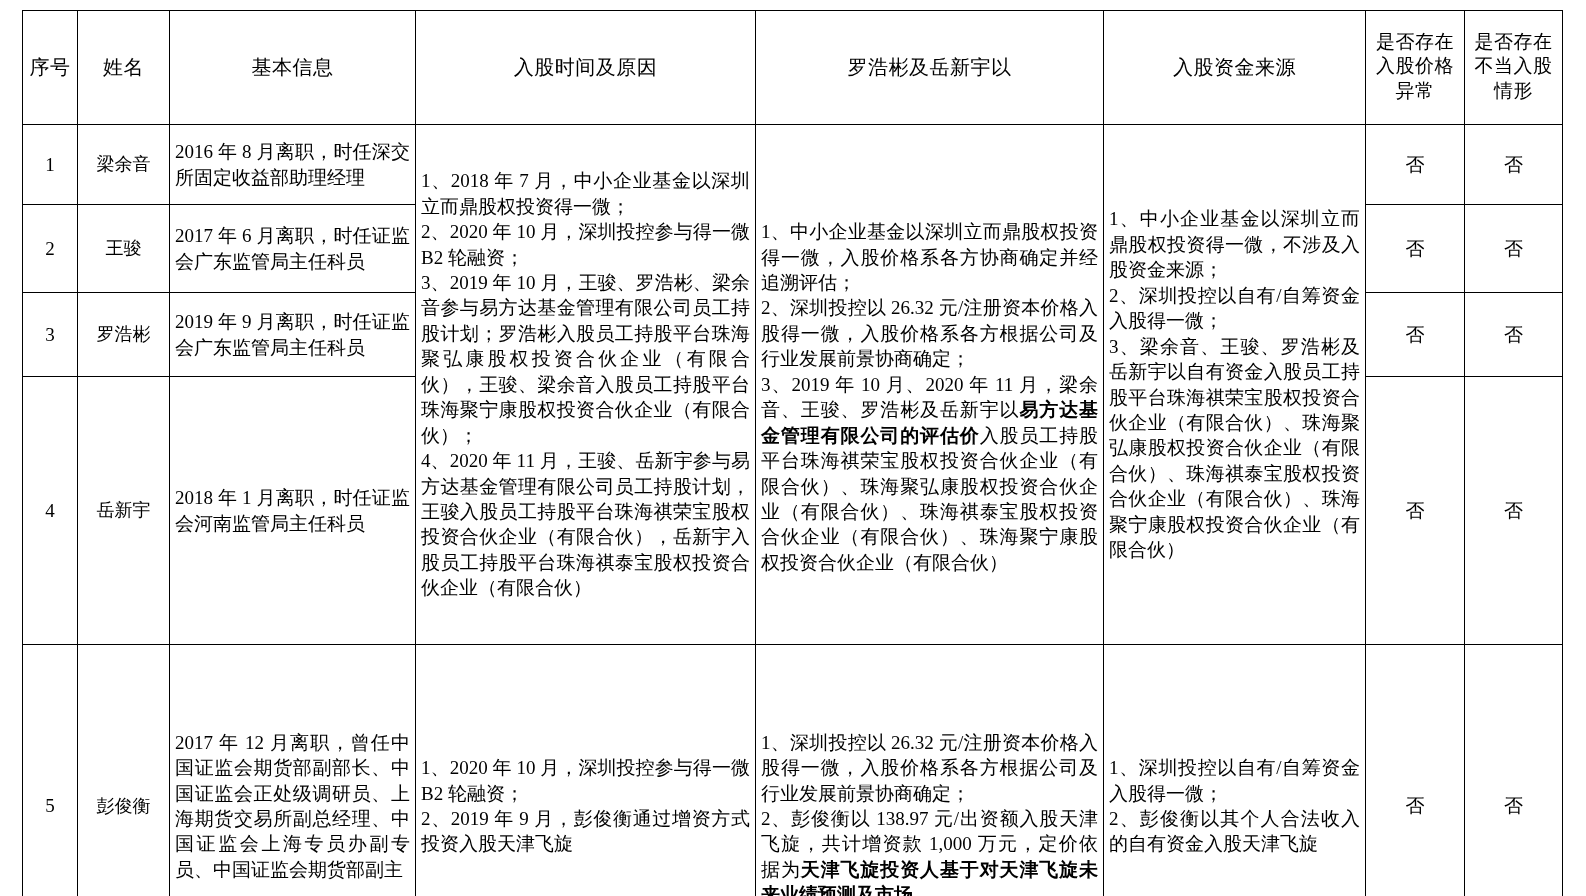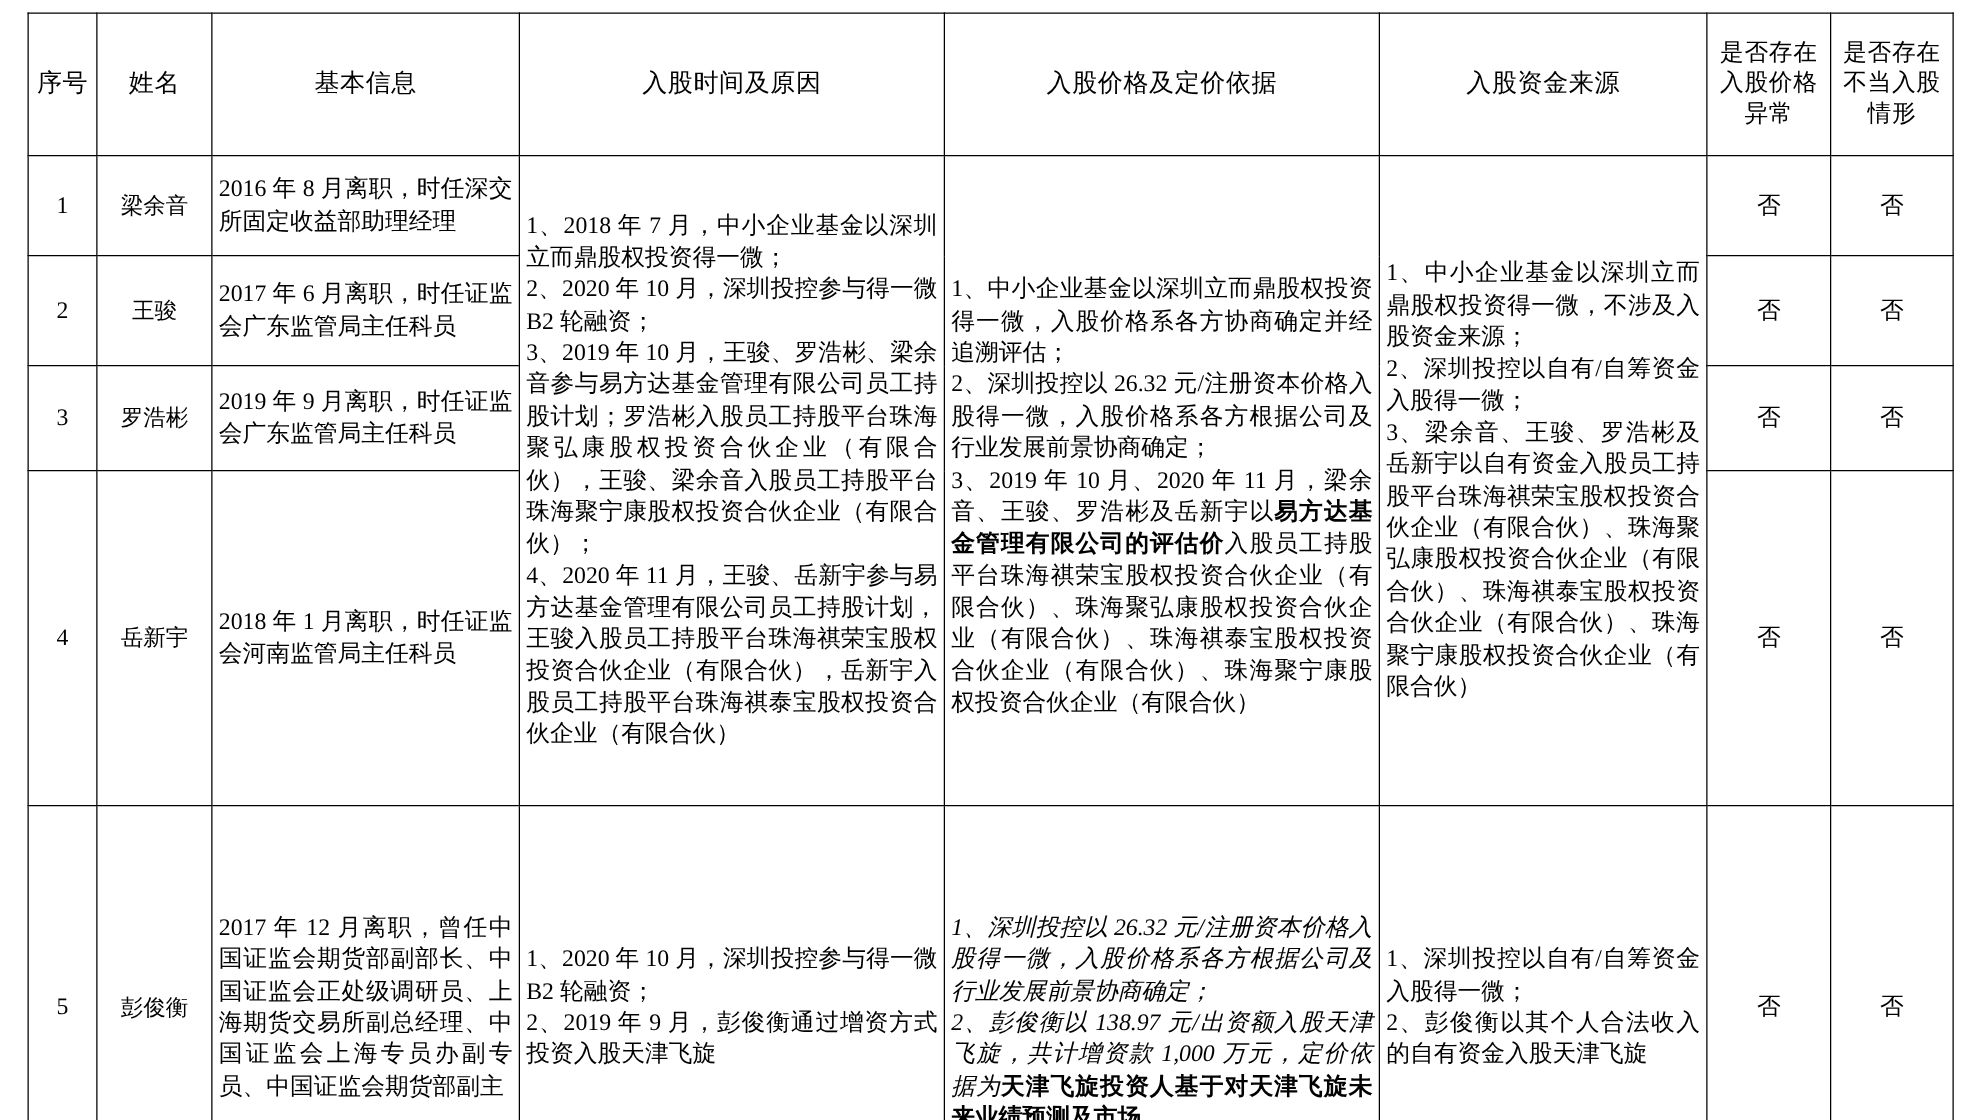--- a/index.html
+++ b/index.html
@@ -103,21 +103,21 @@
         <col class="c-ab">
         <col class="c-bad">
     </colgroup>
     <tbody>
 
       <tr class="hdr">
         <td>序号</td>
         <td>姓名</td>
         <td>基本信息</td>
         <td>入股时间及原因</td>
-        <td>入股价格及定价依据</td>
+        <td>罗浩彬及岳新宇以</td>
         <td>入股资金来源</td>
         <td class="narrow">是否存在入股价格异常</td>
         <td class="narrow">是否存在不当入股情形</td>
       </tr>
 
       <tr class="r1">
         <td class="seq">1</td>
         <td class="name">梁余音</td>
         <td class="para">2016 年 8 月离职，时任深交所固定收益部助理经理</td>
         <td class="para" rowspan="4" style="white-space: pre-line; margin-top: 20px;">1、2018 年 7 月，中小企业基金以深圳立而鼎股权投资得一微；
@@ -160,21 +160,21 @@
         <td class="yn">否</td>
       </tr>
 
       <tr class="r5">
         <td class="seq">5</td>
         <td class="name">彭俊衡</td>
         <td class="para">2017 年 12 月离职，曾任中国证监会期货部副部长、中国证监会正处级调研员、上海期货交易所副总经理、中国证监会上海专员办副专员、中国证监会期货部副主</td>
         <td class="para" style="white-space: pre-line; margin-top: 28px;">1、2020 年 10 月，深圳投控参与得一微 B2 轮融资；
 2、2019 年 9 月，彭俊衡通过增资方式投资入股天津飞旋</td>
         <td class="para" style="white-space: pre-line;">
-          <span style="white-space: pre-line; font-style: italic;">1、深圳投控以 26.32 元/注册资本价格入股得一微，入股价格系各方根据公司及行业发展前景协商确定；
+          <span style="white-space: pre-line;">1、深圳投控以 26.32 元/注册资本价格入股得一微，入股价格系各方根据公司及行业发展前景协商确定；
 2、彭俊衡以 138.97 元/出资额入股天津飞旋，共计增资款 1,000 万元，定价依据为</span><span class="b">天津飞旋投资人基于对天津飞旋未来业绩预测及市场</span>
         </td>
         <td class="para" style="white-space: pre-line;">1、深圳投控以自有/自筹资金入股得一微；
 2、彭俊衡以其个人合法收入的自有资金入股天津飞旋</td>
         <td class="yn">否</td>
         <td class="yn">否</td>
       </tr>
 
     </tbody>
   </table>

